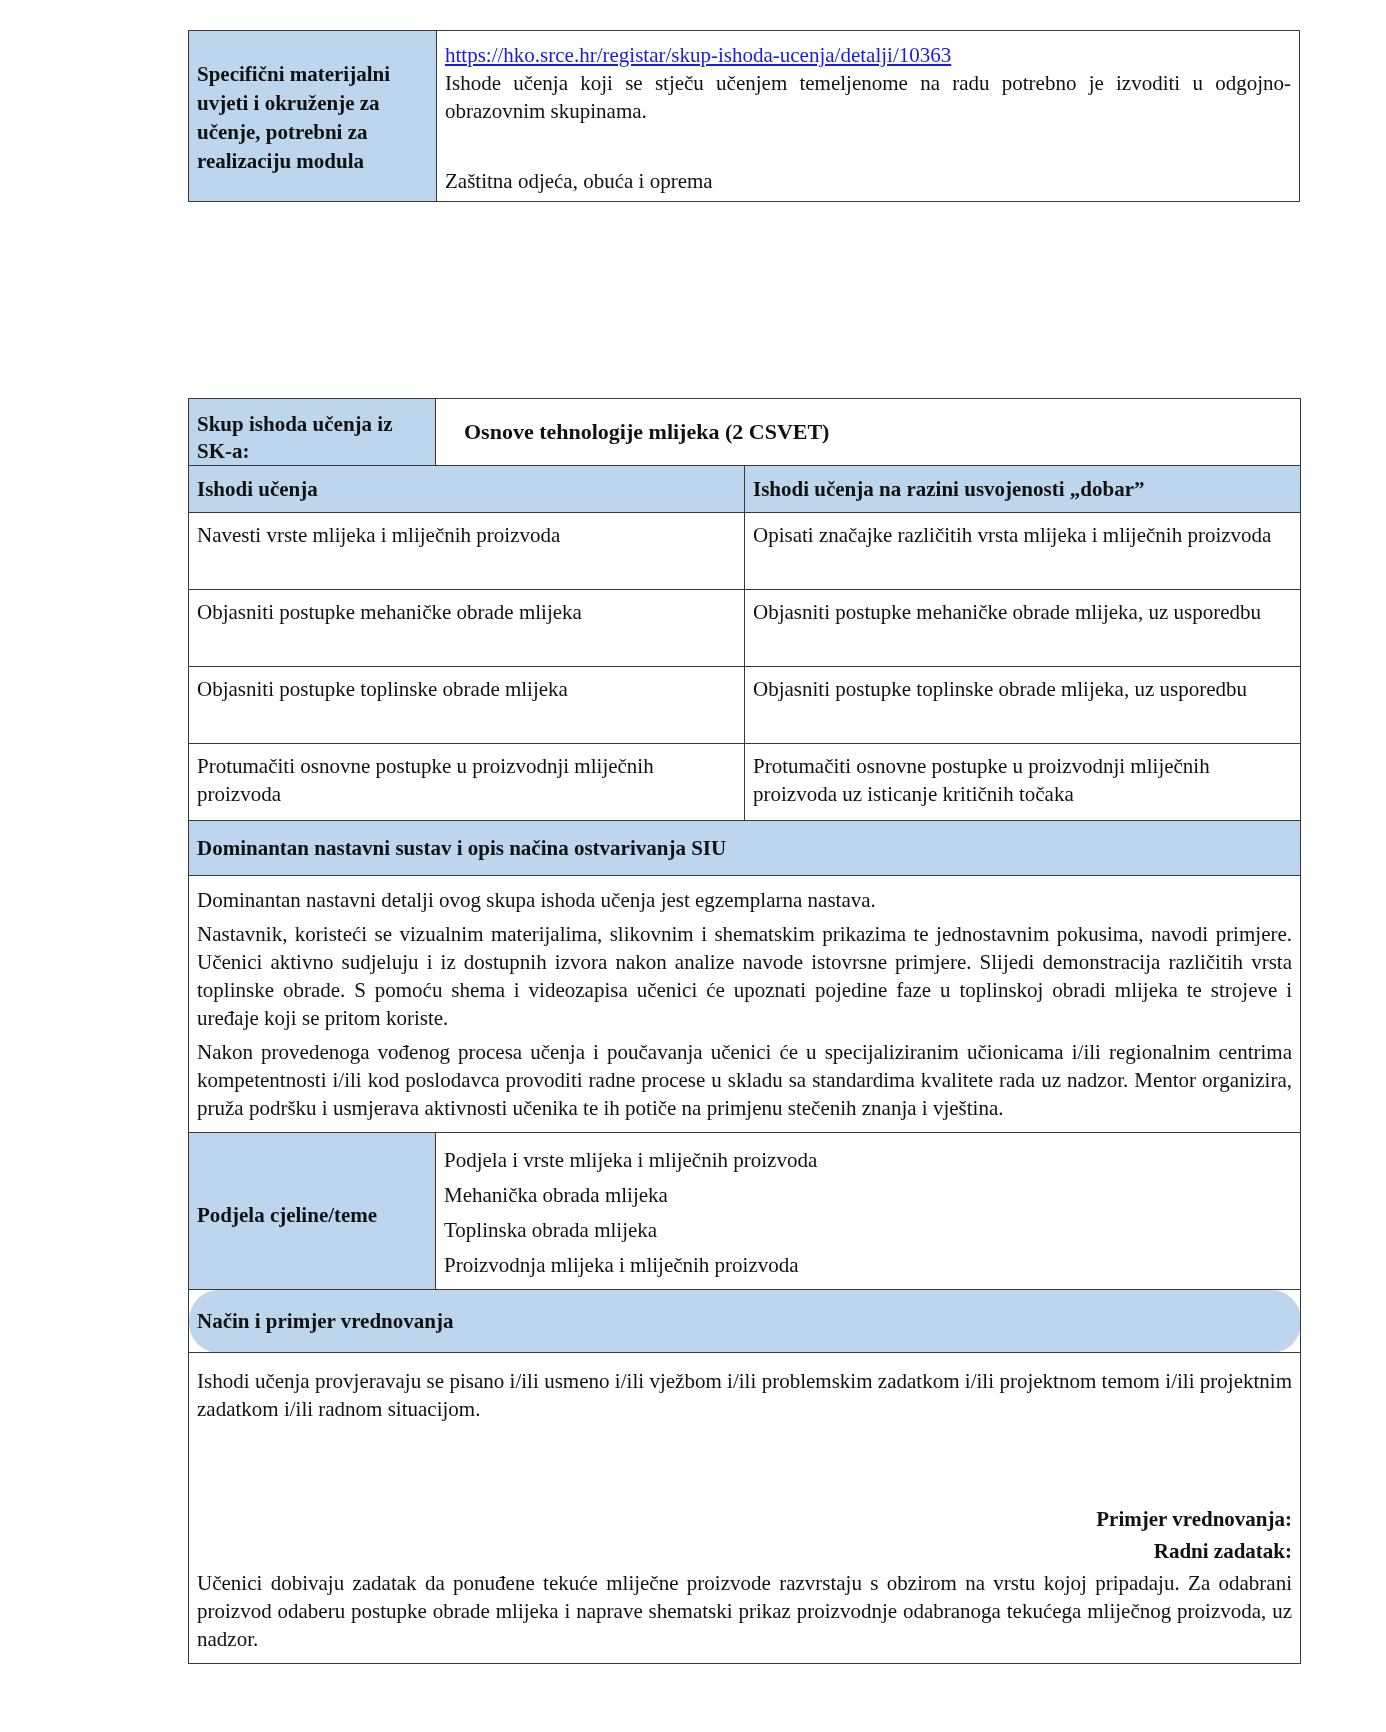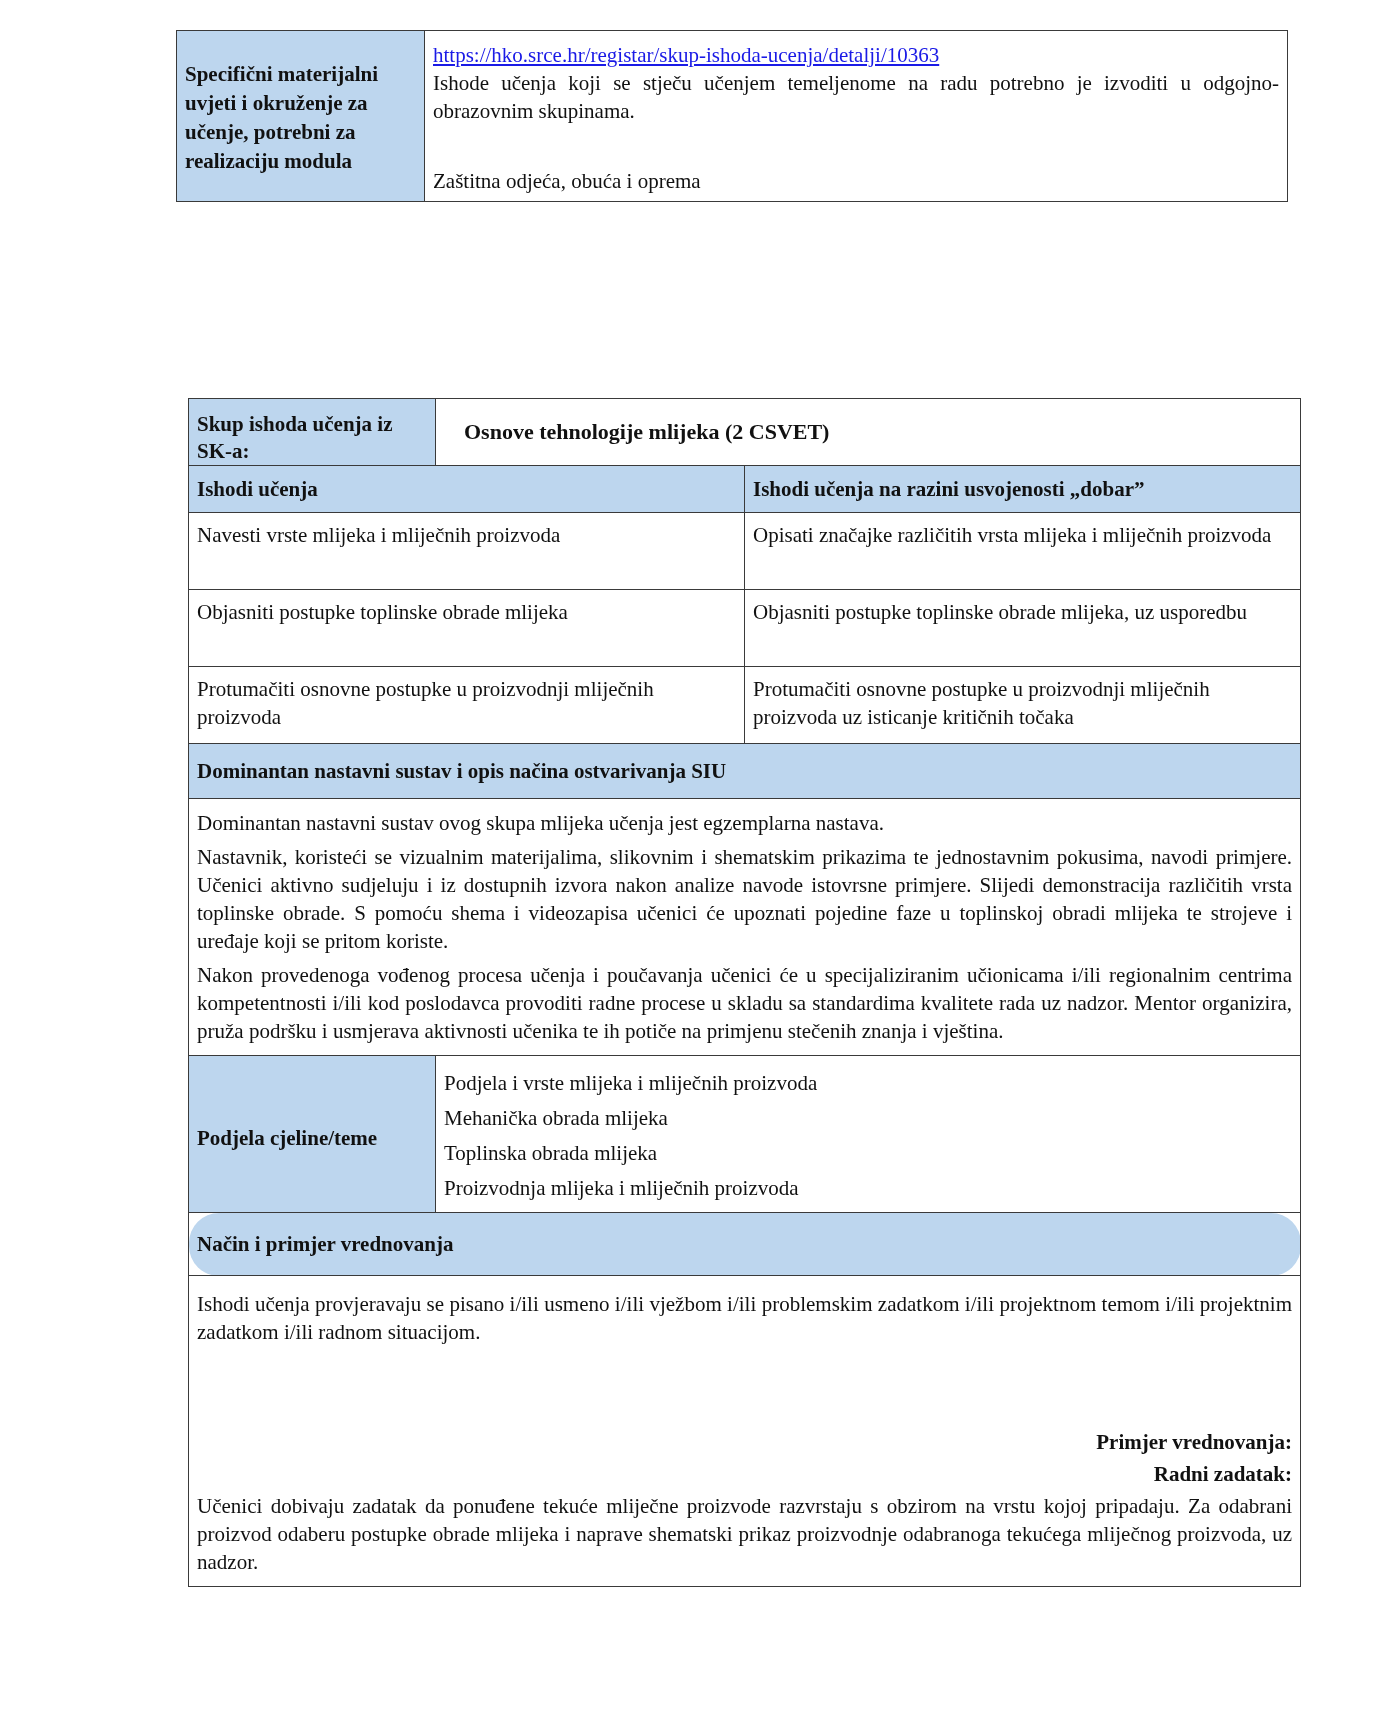--- a/index.html
+++ b/index.html
@@ -14,21 +14,21 @@
   }
   td {
     border: 1.5px solid #3a3a3a; vertical-align: top; padding: 0 8px;
     font-size: 21px; line-height: 28px;
   }
   .shade { background: #bdd6ee; }
   .bold { font-weight: bold; }
   .just { text-align: justify; }
   a.link { color: #1a1ae6; text-decoration: underline; }
 
-  #t1 { left: 176px; top: 30px; width: 1112px; }
+  #t1 { left: 188px; top: 30px; width: 1112px; }
   #t1 td.label { width: 231px; vertical-align: middle; padding-top: 4px; line-height: 29px; }
   #t1 td.body { padding-top: 10px; padding-bottom: 6px; }
   #t1 .gap { height: 42px; }
 
   #t2 { left: 188px; top: 398px; width: 1112px; }
   #t2 td.skup-label { vertical-align: top; padding-top: 12px; line-height: 27px; height: 48px; }
   #t2 td.skup-title { vertical-align: middle; padding-left: 28px; font-size: 22px; }
   #t2 tr.head td { height: 46px; vertical-align: middle; }
   #t2 tr.outcome td { height: 68px; padding-top: 8px; }
   #t2 tr.section td { height: 54px; vertical-align: middle; }
@@ -72,33 +72,37 @@
   </tr>
   <tr class="head">
     <td class="shade bold" colspan="2">Ishodi učenja</td>
     <td class="shade bold">Ishodi učenja na razini usvojenosti „dobar”</td>
   </tr>
   <tr class="outcome">
     <td colspan="2">Navesti vrste mlijeka i mliječnih proizvoda</td>
     <td>Opisati značajke različitih vrsta mlijeka i mliječnih proizvoda</td>
   </tr>
   <tr class="outcome">
+    <td colspan="2">Objasniti postupke mehaničke obrade mlijeka</td>
+    <td>Objasniti postupke mehaničke obrade mlijeka, uz usporedbu</td>
+  </tr>
+  <tr class="outcome">
     <td colspan="2">Objasniti postupke toplinske obrade mlijeka</td>
     <td>Objasniti postupke toplinske obrade mlijeka, uz usporedbu</td>
   </tr>
   <tr class="outcome">
     <td colspan="2">Protumačiti osnovne postupke u proizvodnji mliječnih proizvoda</td>
     <td>Protumačiti osnovne postupke u proizvodnji  mliječnih proizvoda uz isticanje kritičnih točaka</td>
   </tr>
   <tr class="section">
     <td class="shade bold" colspan="3">Dominantan nastavni sustav i opis načina ostvarivanja SIU</td>
   </tr>
   <tr>
     <td class="desc just" colspan="3">
-      <p>Dominantan nastavni sustav ovog skupa mlijeka učenja jest egzemplarna nastava.</p>
+      <p>Dominantan nastavni detalji ovog skupa ishoda učenja jest egzemplarna nastava.</p>
       <p>Nastavnik, koristeći se vizualnim materijalima, slikovnim i shematskim prikazima te jednostavnim pokusima, navodi primjere. Učenici aktivno sudjeluju i iz dostupnih izvora nakon analize navode istovrsne primjere.  Slijedi demonstracija različitih vrsta toplinske obrade. S pomoću shema i videozapisa učenici će upoznati pojedine faze u toplinskoj obradi mlijeka te strojeve i uređaje koji se pritom koriste.</p>
       <p>Nakon provedenoga vođenog procesa učenja i poučavanja učenici će u specijaliziranim učionicama i/ili regionalnim centrima kompetentnosti i/ili kod poslodavca provoditi radne procese u skladu sa standardima kvalitete rada uz nadzor. Mentor organizira, pruža podršku i usmjerava aktivnosti učenika te ih potiče na primjenu stečenih znanja i vještina.</p>
     </td>
   </tr>
   <tr>
     <td class="shade bold topics-label">Podjela cjeline/teme</td>
     <td class="topics" colspan="2">
       <div>Podjela i vrste mlijeka i mliječnih proizvoda</div>
       <div>Mehanička obrada mlijeka</div>
       <div>Toplinska obrada mlijeka</div>

